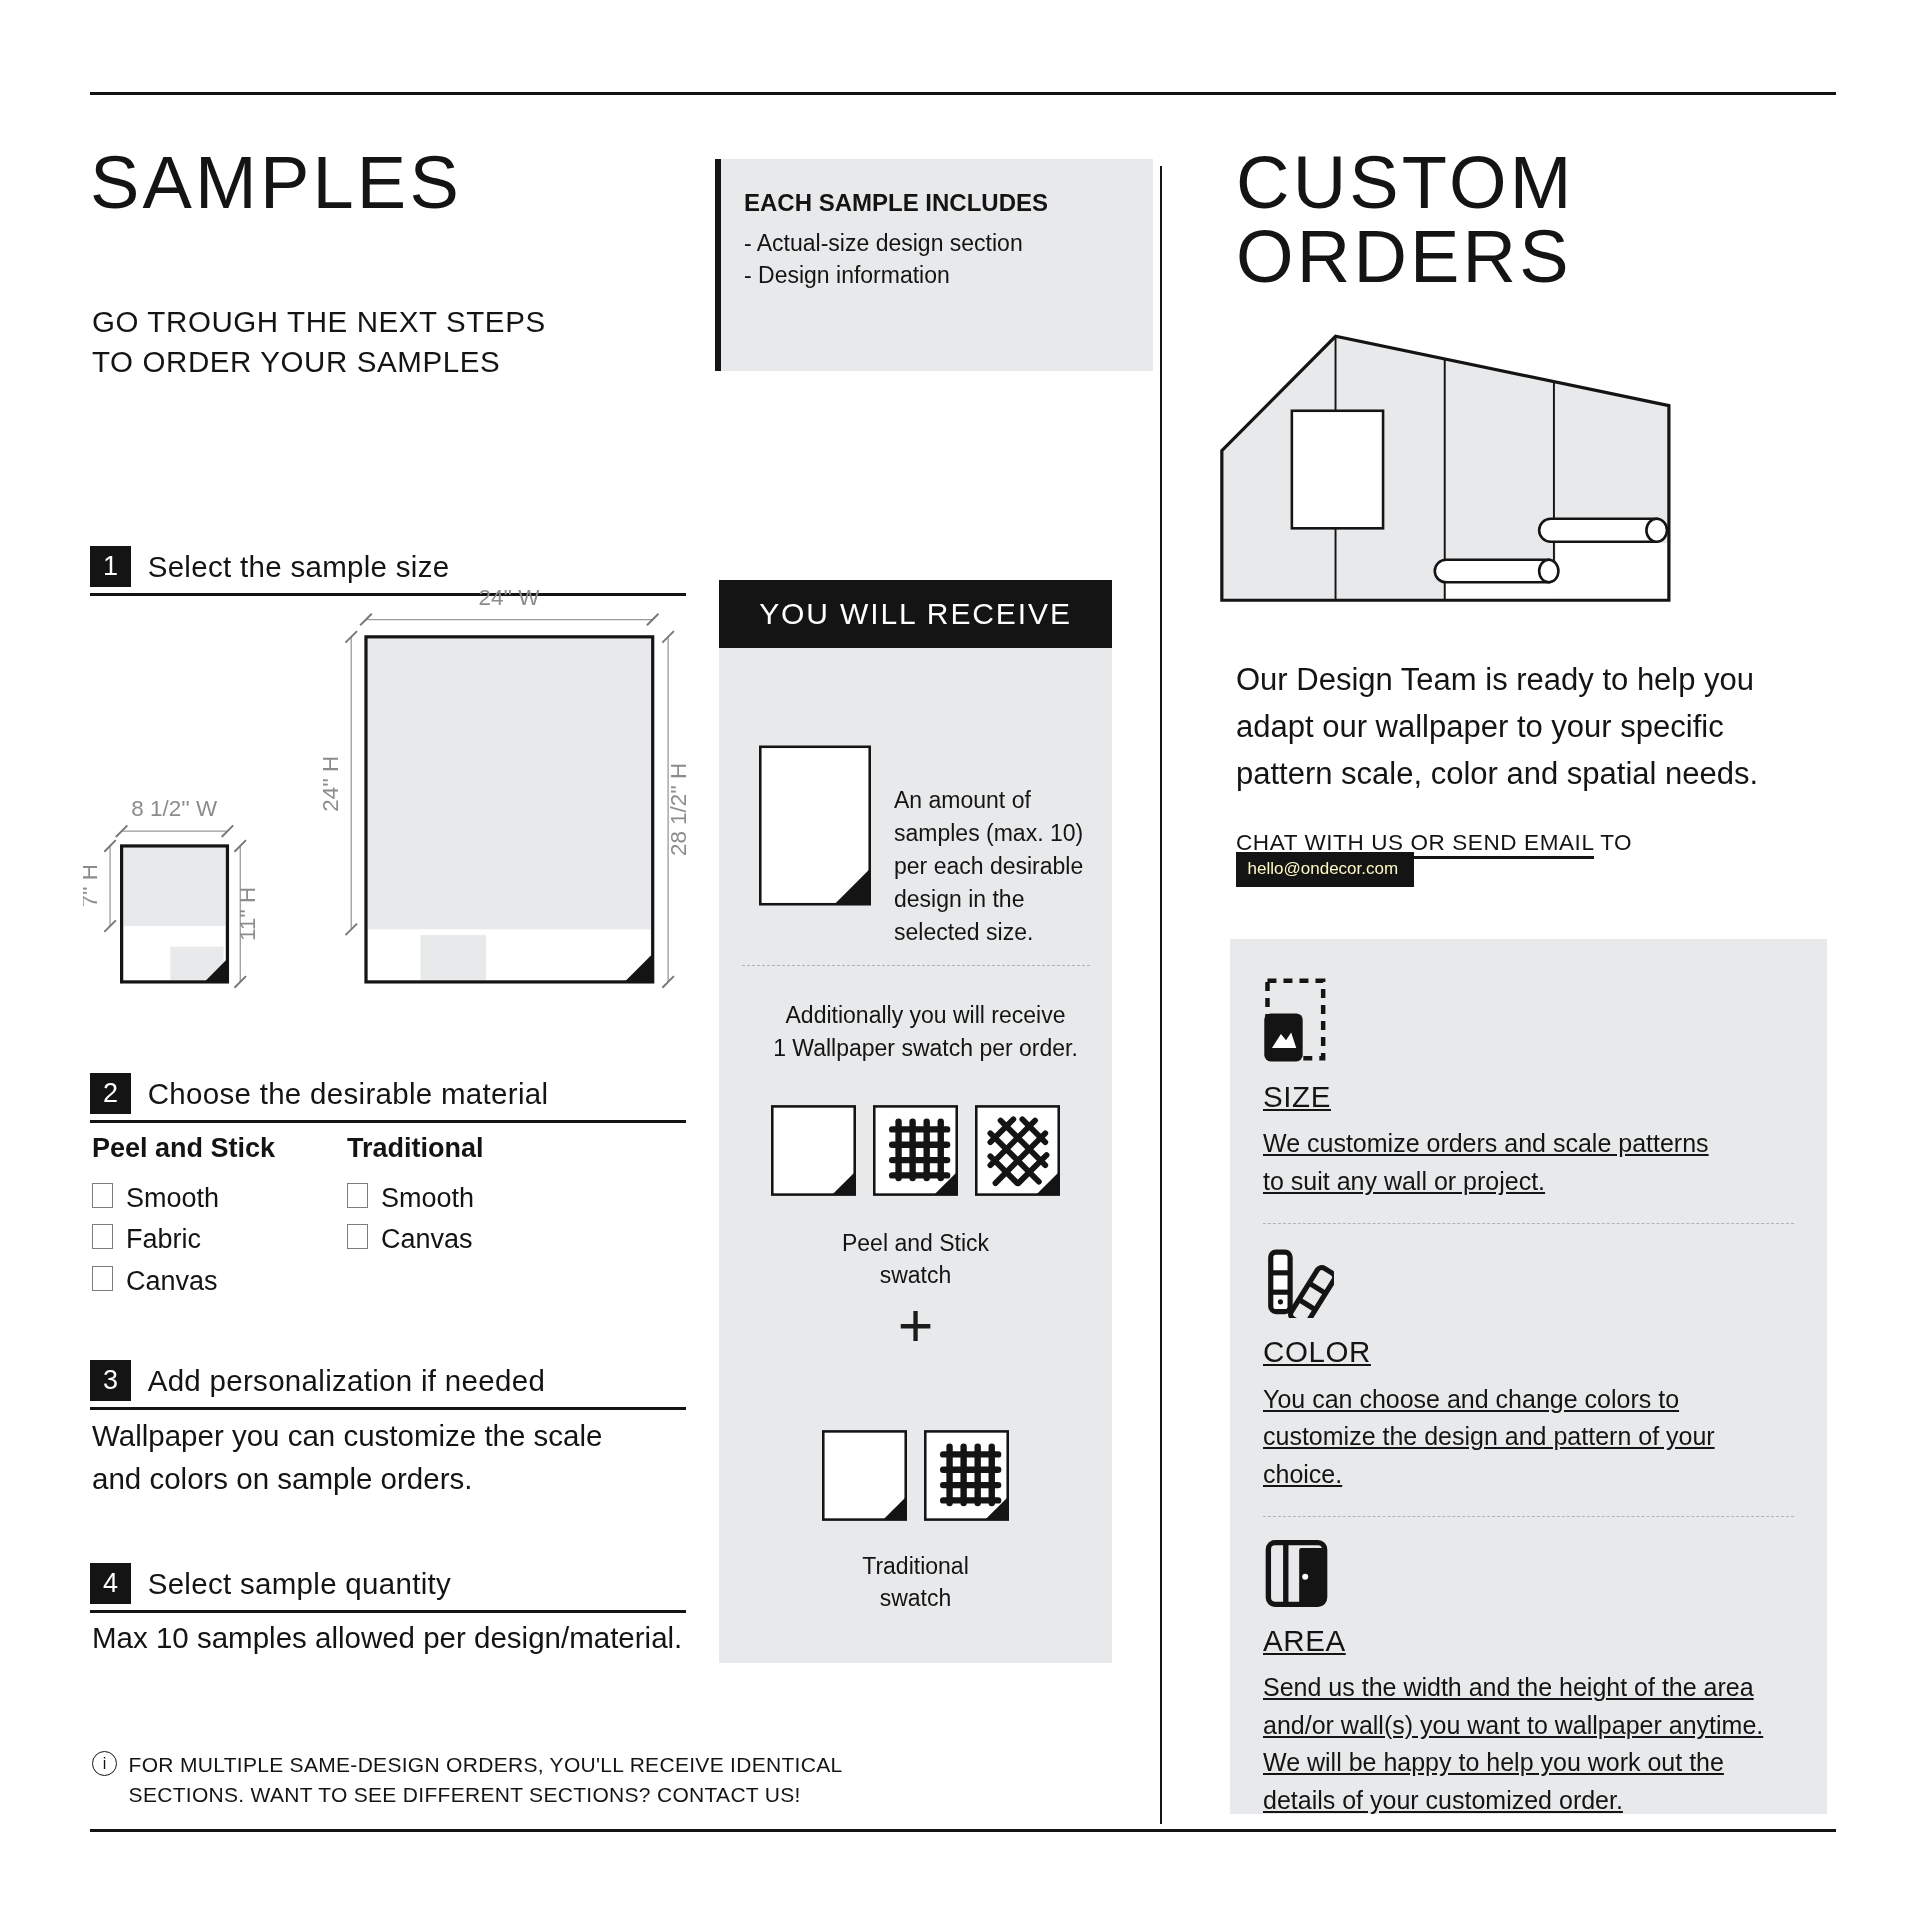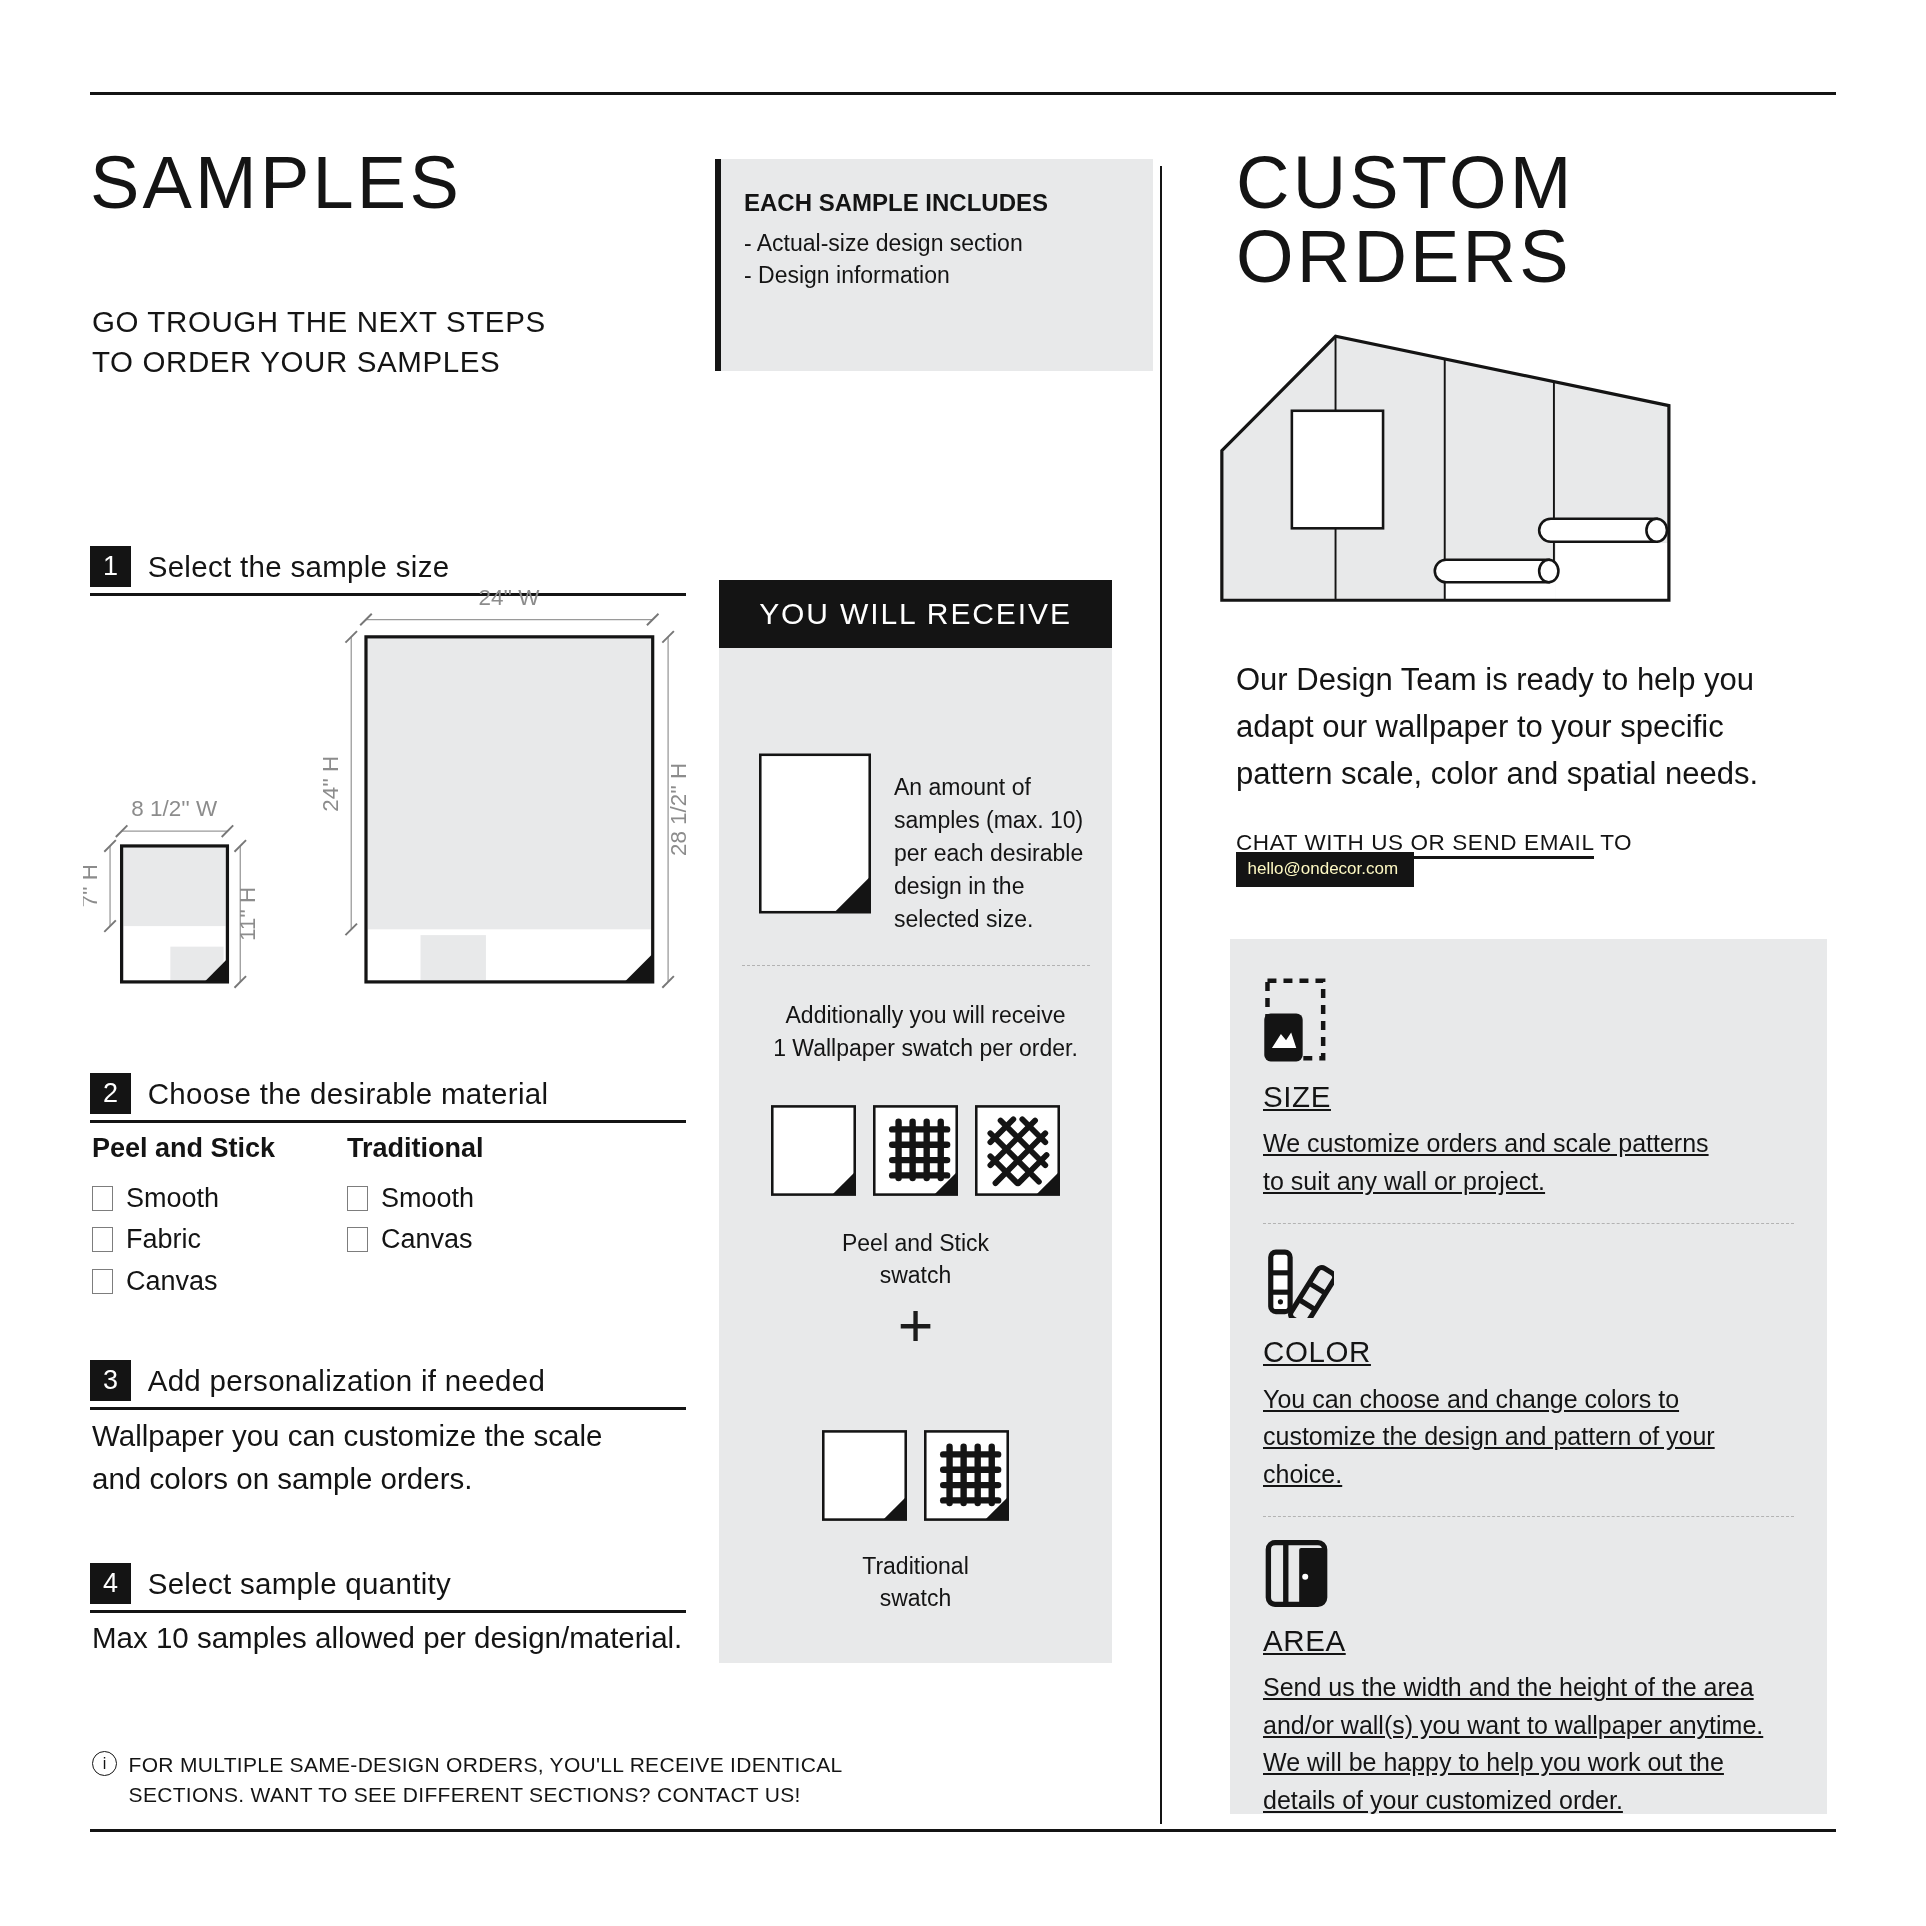--- a/index.html
+++ b/index.html
@@ -24,37 +24,37 @@
   
   .step{width:596px;}
   .step-head{display:flex;align-items:center;gap:16.7px;}
   .step-num{width:41px;height:41px;background:#141414;color:#fff;font-size:27px;
             display:flex;align-items:center;justify-content:center;flex:0 0 auto;}
   .step-title{font-size:29.5px;letter-spacing:0.3px;}
   .step-rule{height:2.6px;background:#141414;margin-top:6.4px;}
 
   
   .mat-title{font-size:27px;font-weight:700;margin:0 0 19px 0;}
-  .mat-row{display:flex;align-items:center;gap:13px;margin-bottom:10.3px;height:31px;}
+  .mat-row{display:flex;align-items:flex-start;gap:13px;margin-bottom:10.3px;height:31px;}
   .cb{width:19px;height:23px;border:1.9px solid #7d7d7d;background:#fff;flex:0 0 auto;}
   .mat-label{font-size:27px;}
 
   .body-text{font-size:29.5px;line-height:1.45;}
 
   
   .note{display:flex;gap:11.6px;align-items:flex-start;}
   .note-icon{width:23px;height:23px;border:1.9px solid #141414;border-radius:50%;
              display:flex;align-items:center;justify-content:center;font-size:16px;flex:0 0 auto;margin-top:1.3px;}
   .note-text{font-size:21px;line-height:1.45;letter-spacing:0.3px;}
 
   
   .banner{left:719px;top:580px;width:393px;height:68px;background:#141414;color:#fff;
           display:flex;align-items:center;justify-content:center;font-size:30px;letter-spacing:1.9px;}
   .rc-panel{left:719px;top:648px;width:393px;height:1015px;background:#e8e9ea;}
-  .rc-row1{left:40px;top:84px;display:flex;gap:23px;align-items:center;}
+  .rc-row1{left:40px;top:97px;display:flex;gap:23px;}
   .rc-text{font-size:23px;line-height:1.43;}
   .hr-dash{border:none;border-top:1.9px dashed #b3b3b3;margin:0;}
   .center{text-align:center;}
   .rc-label{font-size:23px;line-height:1.4;}
   .rc-plus{font-size:61px;font-weight:100;color:#1c1c1c;}
   .sw-row{display:flex;justify-content:center;gap:16.7px;width:100%;}
 
   
   .r-intro{font-size:31px;line-height:1.52;}
   .contact{font-size:22.5px;letter-spacing:0.6px;}

